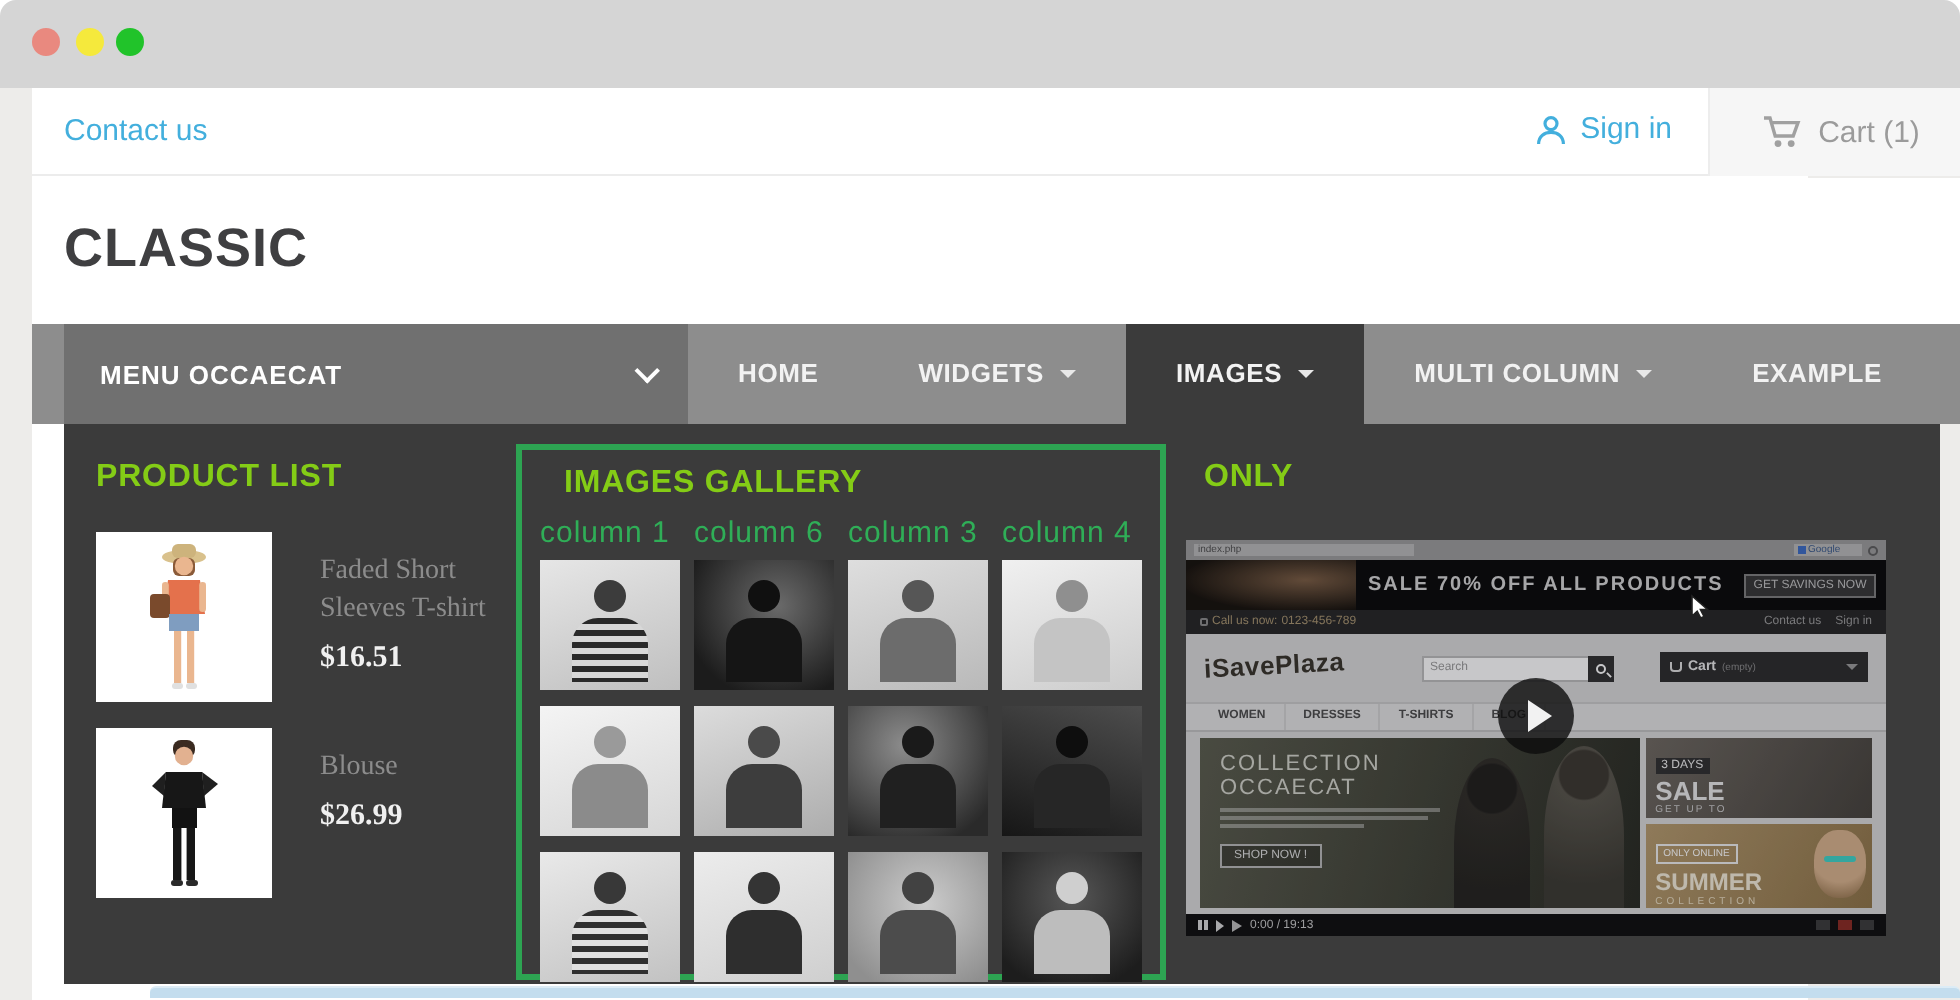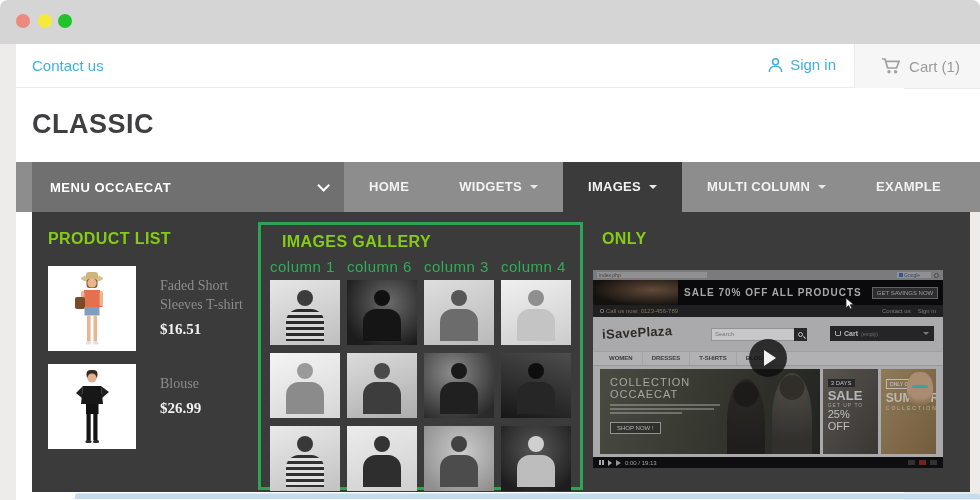--- a/index.html
+++ b/index.html
@@ -141,21 +141,21 @@
     background:radial-gradient(circle at 50% 18%,#1f1d1a 12px,#2e2c26 13px,#23221d 70%); }
   .v-model.m2 { right:8px; top:4px; width:40px; height:90px;
     background:radial-gradient(circle at 50% 16%,#3a362e 12px,#57544a 13px,#3b3931 70%); }
   .v-hero-title { font-size:11px; line-height:12px; color:#d3d4cb; letter-spacing:1px;
     position:relative; z-index:2; }
   .v-lines { margin-top:4px; position:relative; z-index:2; }
   .v-line { height:2px; background:rgba(255,255,255,.38); margin-bottom:2px; }
   .v-line.l1 { width:110px; } .v-line.l2 { width:104px; } .v-line.l3 { width:72px; }
   .v-btn { display:inline-block; margin-top:6px; border:1px solid #b9b9b9; color:#dddddd;
     font-size:6px; padding:2px 6px; background:rgba(0,0,0,.25); position:relative; z-index:2; }
-  .v-hero-side { flex:1; display:flex; flex-direction:row; gap:3px; }
+  .v-hero-side { flex:1; display:flex; flex-direction:column; gap:3px; }
   .v-promo1 { flex:1; background:linear-gradient(120deg,#6e6860,#45413b); padding:2px 5px;
     overflow:hidden; }
   .v-days { display:inline-block; font-size:6px; color:#f0f0f0; background:#2e2e2e; padding:1px 3px; }
   .v-sale { font-size:13px; line-height:13px; font-weight:bold; color:#e9e9e9; }
   .v-getup { font-size:5px; line-height:6px; color:#cccccc; letter-spacing:1px; }
   .v-off { font-size:11px; line-height:12px; color:#f2f2f2; }
   .v-promo2 { flex:1; background:linear-gradient(120deg,#b59a6d,#8f7447); padding:3px 5px;
     overflow:hidden; position:relative; }
   .v-face { position:absolute; right:3px; top:3px; width:26px; height:34px; border-radius:45%;
     background:radial-gradient(circle at 50% 35%,#d8b28c 55%,#9c7a52 90%); }

